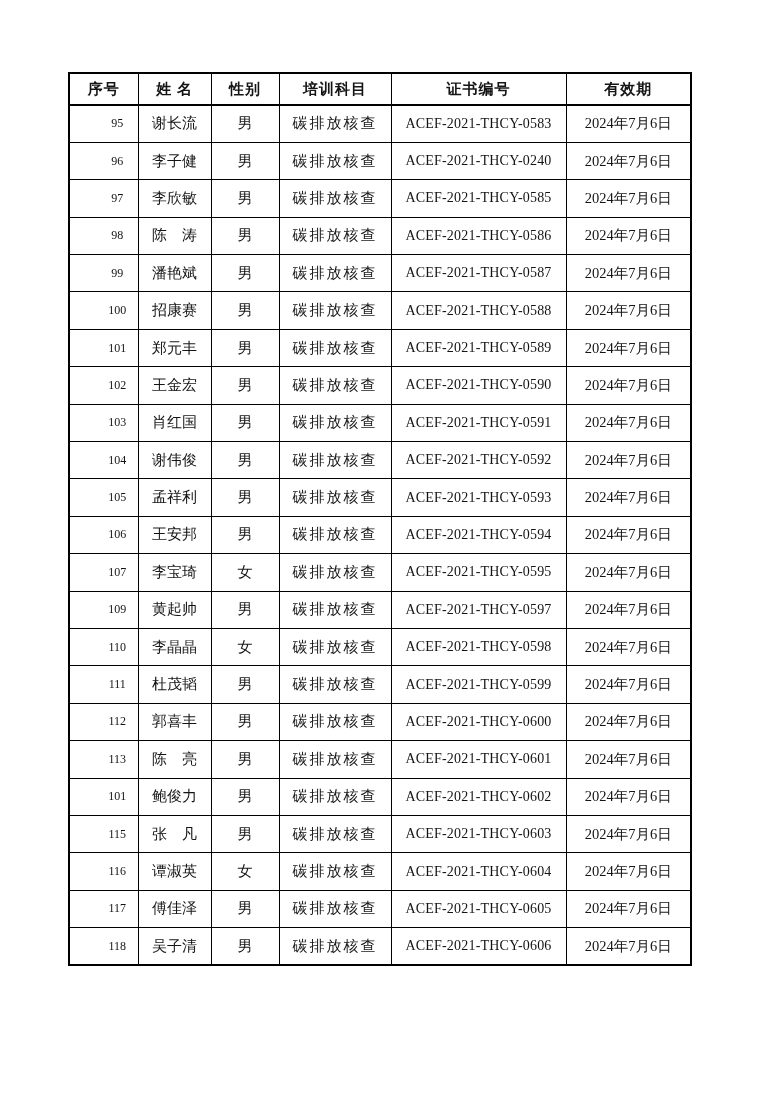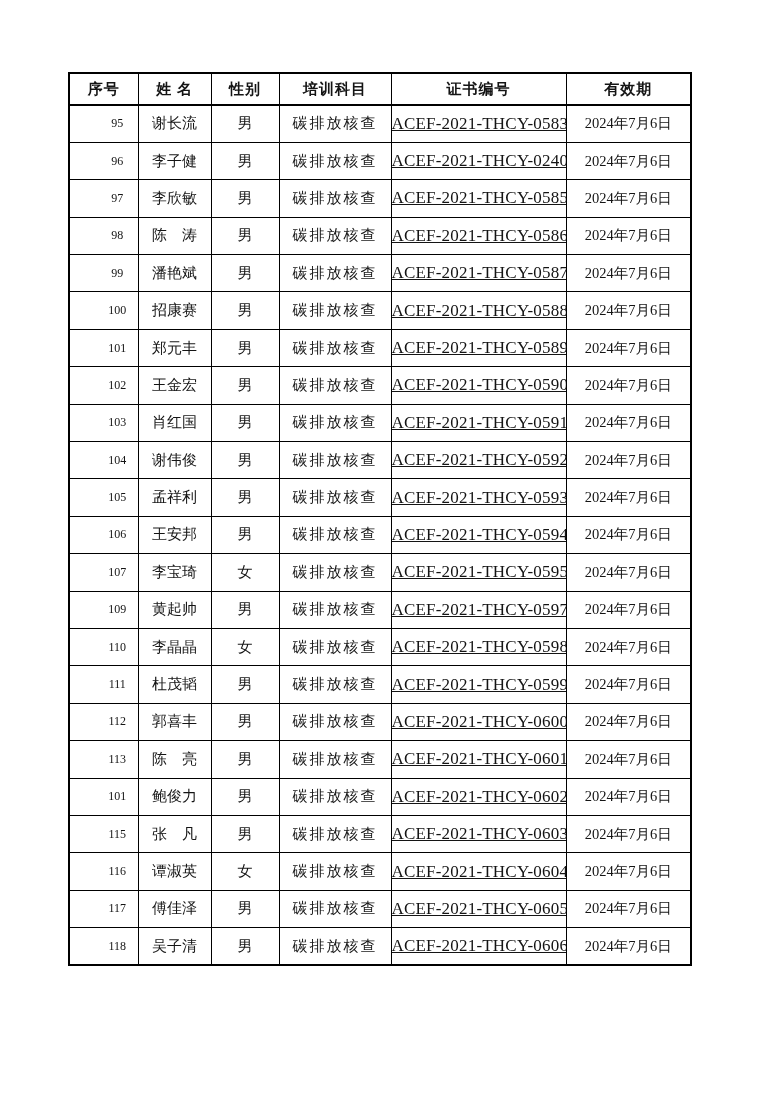--- a/index.html
+++ b/index.html
@@ -37,21 +37,21 @@
   }
   .cert-table thead tr { height: 32px; }
   .cert-table tbody tr { height: 37.4px; }
   .cert-table thead th {
     font-weight: bold;
     border-bottom: 2px solid #000;
     font-size: 15px;
     letter-spacing: 1px;
   }
   .cert-table td.c-subject { letter-spacing: 2px; margin-top: 43px; }
-  .cert-table td.c-cert { font-size: 17px; letter-spacing: 0.2px; text-decoration: underline; }
+  .cert-table td.c-cert { font-size: 14px; letter-spacing: 0.2px; }
   .cert-table td.c-validity { font-size: 14.5px; }
   .cert-table td.c-serial { font-size: 12px; padding-left: 27px; }
 </style>
 </head>
 <body>
 
 <div class="page">
   <table class="cert-table">
     <colgroup>
       <col style="width:69px">

